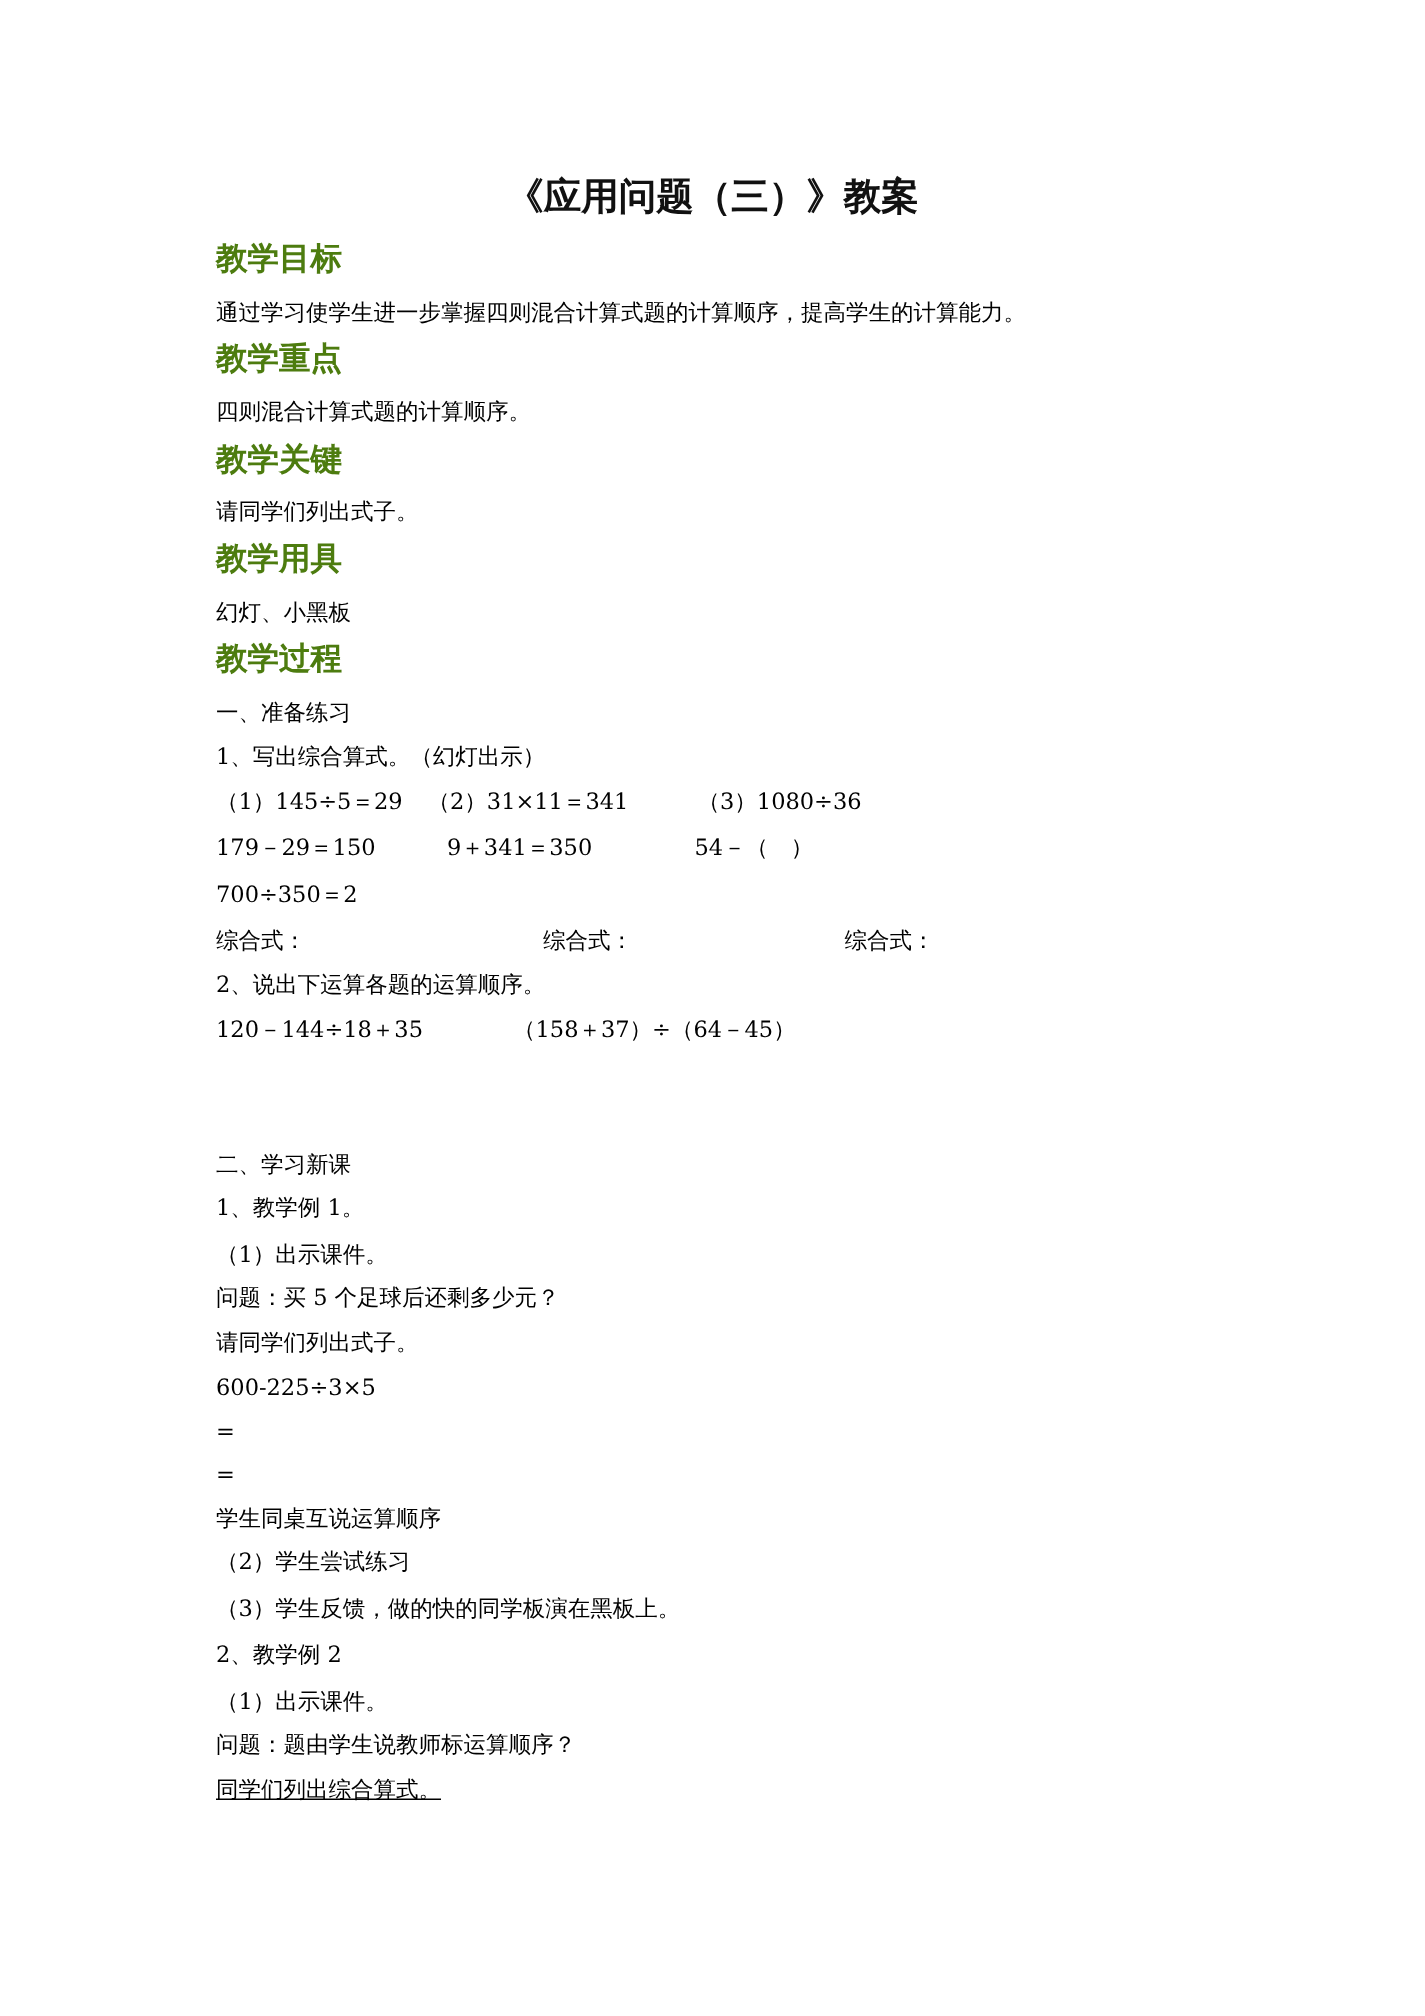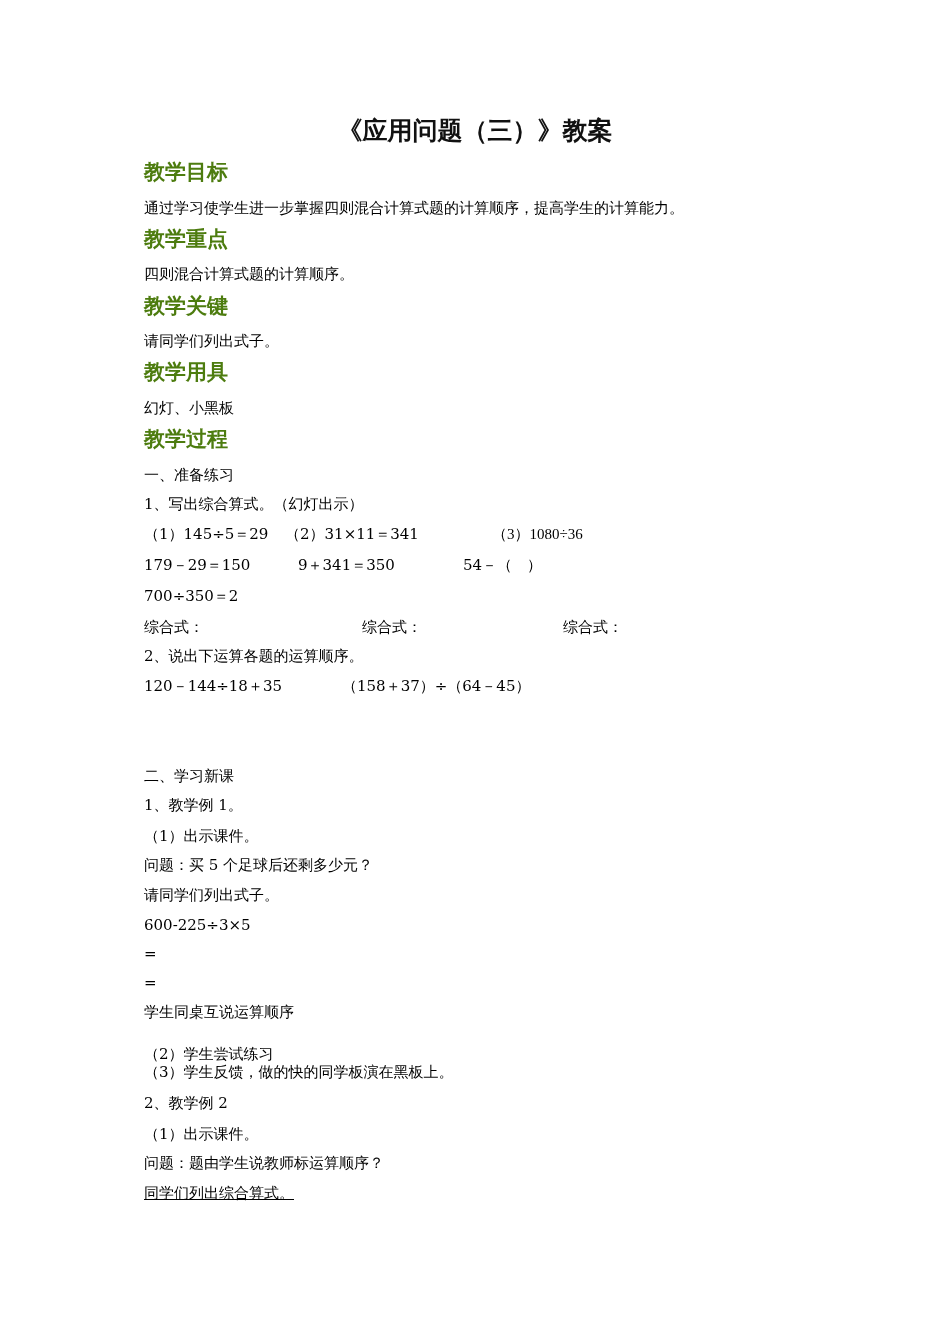--- a/index.html
+++ b/index.html
@@ -66,21 +66,21 @@
   <div class="abs h" style="top:362px;">教学用具</div>
   <div class="abs p" style="top:401px;">幻灯、小黑板</div>
 
   <div class="abs h" style="top:429px;">教学过程</div>
 
   <div class="abs p" style="top:468px;">一、准备练习</div>
   <div class="abs p" style="top:497px;">1、写出综合算式。（幻灯出示）</div>
 
   <div class="abs p" style="top:527px; left:144px;">（1）145÷5＝29</div>
   <div class="abs p" style="top:527px; left:285px;">（2）31×11＝341</div>
-  <div class="abs p" style="top:527px; left:492px;font-family:Liberation Serif, serif;">（3）1080÷36</div>
+  <div class="abs p" style="top:527px; left:465px;">（3）1080÷36</div>
 
   <div class="abs p" style="top:558px; left:144px;">179－29＝150</div>
   <div class="abs p" style="top:558px; left:298px;">9＋341＝350</div>
   <div class="abs p" style="top:558px; left:463px;">54－（　）</div>
 
   <div class="abs p" style="top:589px;">700÷350＝2</div>
 
   <div class="abs p" style="top:620px; left:144px;">综合式：</div>
   <div class="abs p" style="top:620px; left:362px;">综合式：</div>
   <div class="abs p" style="top:620px; left:563px;">综合式：</div>
@@ -93,20 +93,20 @@
 
   <div class="abs p" style="top:769px;">二、学习新课</div>
   <div class="abs p" style="top:798px;">1、教学例 1。</div>
   <div class="abs p" style="top:829px;">（1）出示课件。</div>
   <div class="abs p" style="top:858px;">问题：买 5 个足球后还剩多少元？</div>
   <div class="abs p" style="top:888px;">请同学们列出式子。</div>
   <div class="abs p" style="top:918px;">600-225÷3×5</div>
   <div class="abs p" style="top:947px;">=</div>
   <div class="abs p" style="top:976px;">=</div>
   <div class="abs p" style="top:1005px;">学生同桌互说运算顺序</div>
-  <div class="abs p" style="top:1034px;margin-top:13px;">（2）学生尝试练习</div>
+  <div class="abs p" style="top:1034px;">（2）学生尝试练习</div>
   <div class="abs p" style="top:1065px;">（3）学生反馈，做的快的同学板演在黑板上。</div>
   <div class="abs p" style="top:1096px;">2、教学例 2</div>
   <div class="abs p" style="top:1127px;">（1）出示课件。</div>
   <div class="abs p" style="top:1156px;">问题：题由学生说教师标运算顺序？</div>
   <div class="abs p" style="top:1186px;text-decoration:underline;">同学们列出综合算式。</div>
 
 </div>
 
 </body></html>

